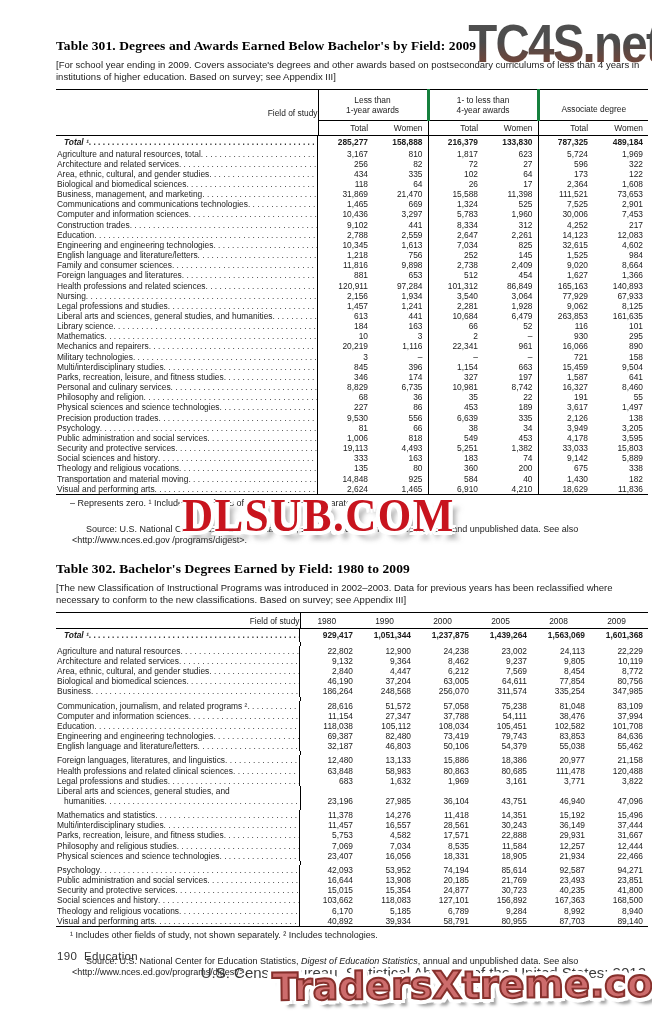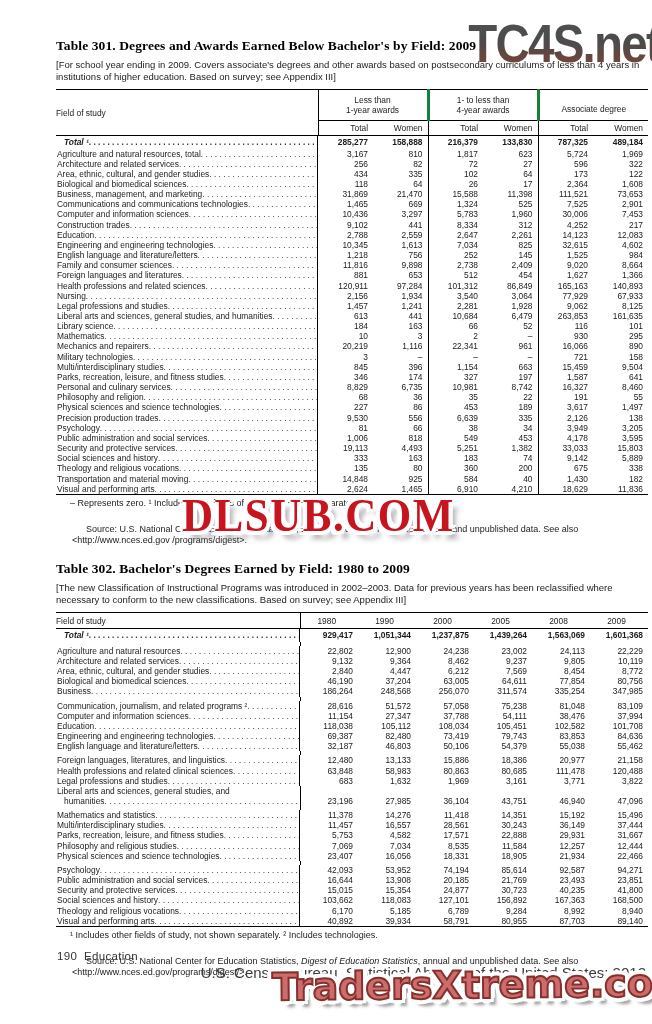--- a/index.html
+++ b/index.html
@@ -11,21 +11,21 @@
         font-size:13.5px;margin:0 0 5px 0;color:#000;letter-spacing:.1px;}
   p.tbl-note{font-size:9.5px;line-height:11.5px;margin:0 0 7px 0;color:#222;}
 
   table{border-collapse:collapse;table-layout:fixed;width:592px;
         border-top:1.5px solid #000;border-bottom:1.5px solid #000;}
   th,td{font-size:8.4px;color:#1b1b1b;padding:0;}
   th{font-weight:normal;}
   .cR{border-right:1px solid #000;}
 
   
-  .t301 th.fos,.t302 th.fos{text-align:left;vertical-align:middle;}
+  .t301 th.fos,.t302 th.fos{text-align:right;vertical-align:middle;}
   .t301 tr.grpRow th.grp{border-bottom:1px solid #000;text-align:center;padding:2px 0 1px 0;}
   .t301 tr.grpRow th.grp.cR{border-right:3px solid #15803d;}
   .grp-l{display:block;line-height:9.6px;}
   .t301 tr.sub th{text-align:right;line-height:12px;padding:1px 5px 1px 0;}
   .t301 thead tr.sub th, .t301 thead th.fos{border-bottom:1px solid #000;}
   .t302 thead th{border-bottom:1px solid #000;}
   .t302 thead th.yr{text-align:center;padding:2.5px 5px 2.5px 0;line-height:10px;}
 
   
   tbody td{line-height:10.15px;vertical-align:bottom;}

